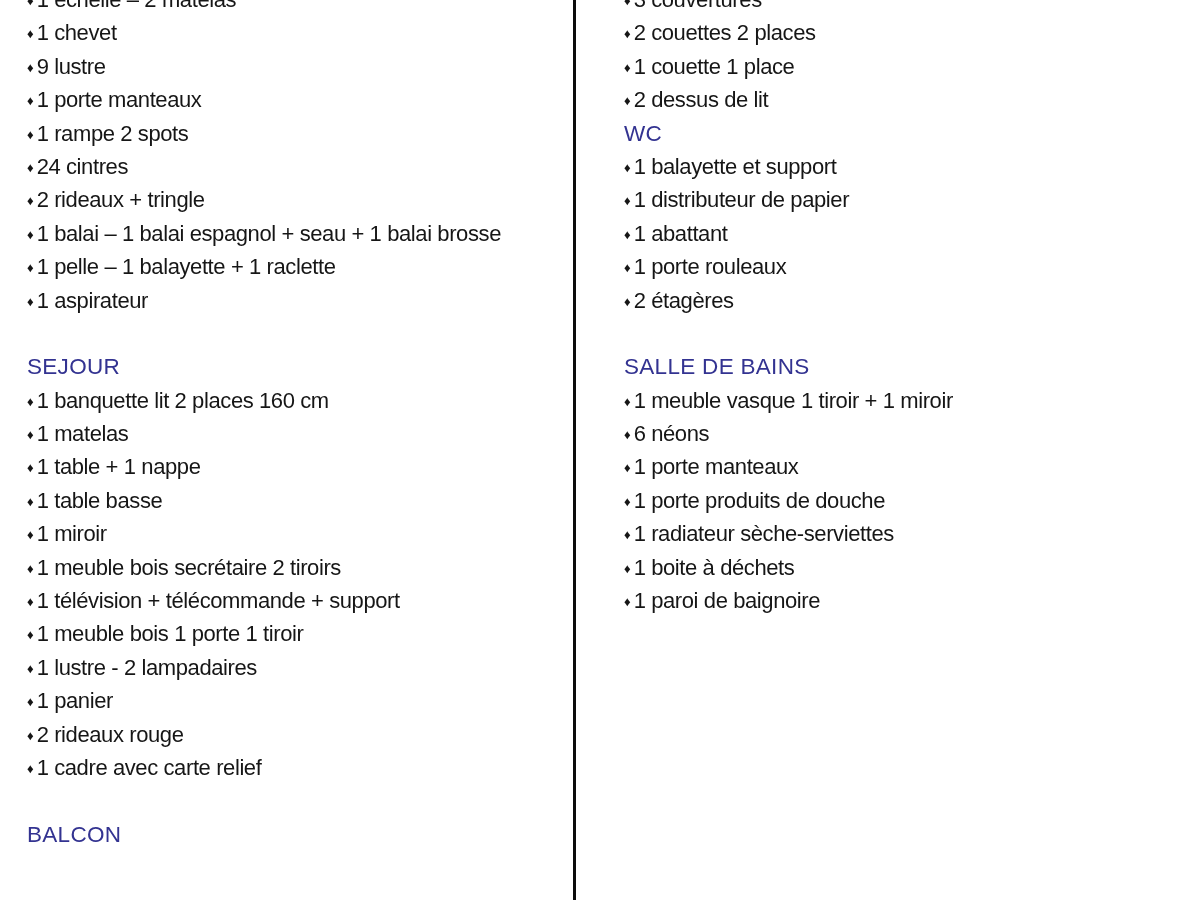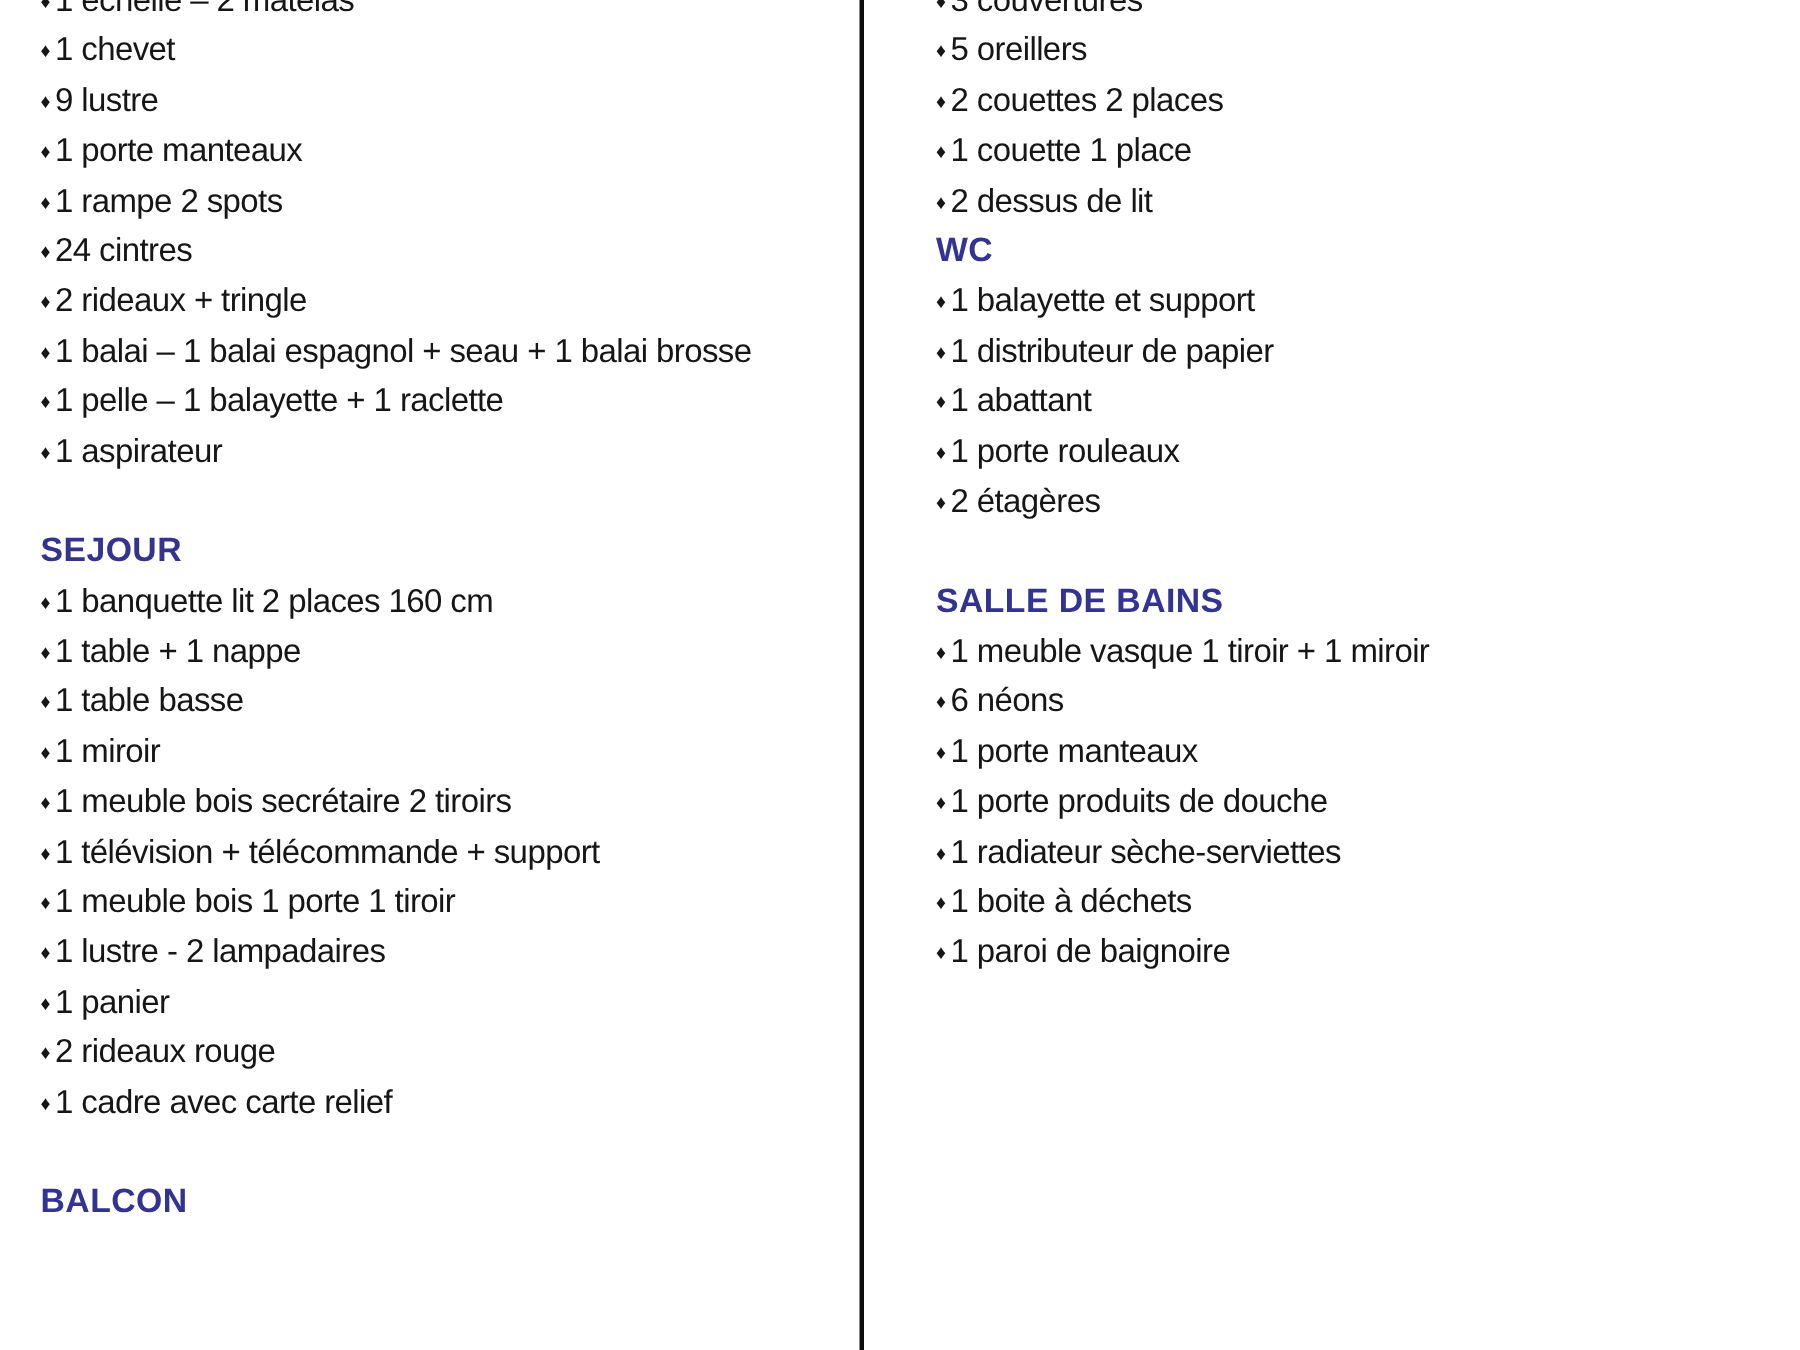--- a/index.html
+++ b/index.html
@@ -36,21 +36,21 @@
   .col-left  { left: 27px;  width: 545px; }
   .col-right { left: 624px; width: 575px; }
   .line {
     height: 33.4px;
     line-height: 33.4px;
     font-size: 22px;
     letter-spacing: -0.4px;
     color: #161616;
   }
   .line.heading {
-    font-weight: 700;
+    font-weight: 400;
     font-size: 22.5px;
     letter-spacing: 0.3px;
     color: #333391;
   }
   .bullet {
     display: inline-block;
     font-size: 13px;
     color: #161616;
     margin-right: 3px;
     transform: translateY(-2px);
@@ -69,37 +69,37 @@
       <div class="line item"><span class="bullet">♦</span><span>1 porte manteaux</span></div>
       <div class="line item"><span class="bullet">♦</span><span>1 rampe 2 spots</span></div>
       <div class="line item"><span class="bullet">♦</span><span>24 cintres</span></div>
       <div class="line item"><span class="bullet">♦</span><span>2 rideaux + tringle</span></div>
       <div class="line item"><span class="bullet">♦</span><span>1 balai – 1 balai espagnol + seau + 1 balai brosse</span></div>
       <div class="line item"><span class="bullet">♦</span><span>1 pelle – 1 balayette + 1 raclette</span></div>
       <div class="line item"><span class="bullet">♦</span><span>1 aspirateur</span></div>
       <div class="line spacer"></div>
       <div class="line heading">SEJOUR</div>
       <div class="line item"><span class="bullet">♦</span><span>1 banquette lit 2 places 160 cm</span></div>
+      <div class="line item"><span class="bullet">♦</span><span>1 matelas</span></div>
       <div class="line item"><span class="bullet">♦</span><span>1 table + 1 nappe</span></div>
       <div class="line item"><span class="bullet">♦</span><span>1 table basse</span></div>
       <div class="line item"><span class="bullet">♦</span><span>1 miroir</span></div>
       <div class="line item"><span class="bullet">♦</span><span>1 meuble bois secrétaire 2 tiroirs</span></div>
       <div class="line item"><span class="bullet">♦</span><span>1 télévision + télécommande + support</span></div>
       <div class="line item"><span class="bullet">♦</span><span>1 meuble bois 1 porte 1 tiroir</span></div>
       <div class="line item"><span class="bullet">♦</span><span>1 lustre  -  2 lampadaires</span></div>
       <div class="line item"><span class="bullet">♦</span><span>1 panier</span></div>
       <div class="line item"><span class="bullet">♦</span><span>2 rideaux rouge</span></div>
       <div class="line item"><span class="bullet">♦</span><span>1 cadre avec carte relief</span></div>
       <div class="line spacer"></div>
       <div class="line heading">BALCON</div>
     </div>
   <div class="divider"></div>
   <div class="col col-right" id="col-1">
       <div class="line item"><span class="bullet">♦</span><span>3 couvertures</span></div>
-      <div class="line item"><span class="bullet">♦</span><span>5 oreillers</span></div>
       <div class="line item"><span class="bullet">♦</span><span>2 couettes 2 places</span></div>
       <div class="line item"><span class="bullet">♦</span><span>1 couette 1 place</span></div>
       <div class="line item"><span class="bullet">♦</span><span>2 dessus de lit</span></div>
       <div class="line heading">WC</div>
       <div class="line item"><span class="bullet">♦</span><span>1 balayette et support</span></div>
       <div class="line item"><span class="bullet">♦</span><span>1 distributeur de papier</span></div>
       <div class="line item"><span class="bullet">♦</span><span>1 abattant</span></div>
       <div class="line item"><span class="bullet">♦</span><span>1 porte rouleaux</span></div>
       <div class="line item"><span class="bullet">♦</span><span>2 étagères</span></div>
       <div class="line spacer"></div>

